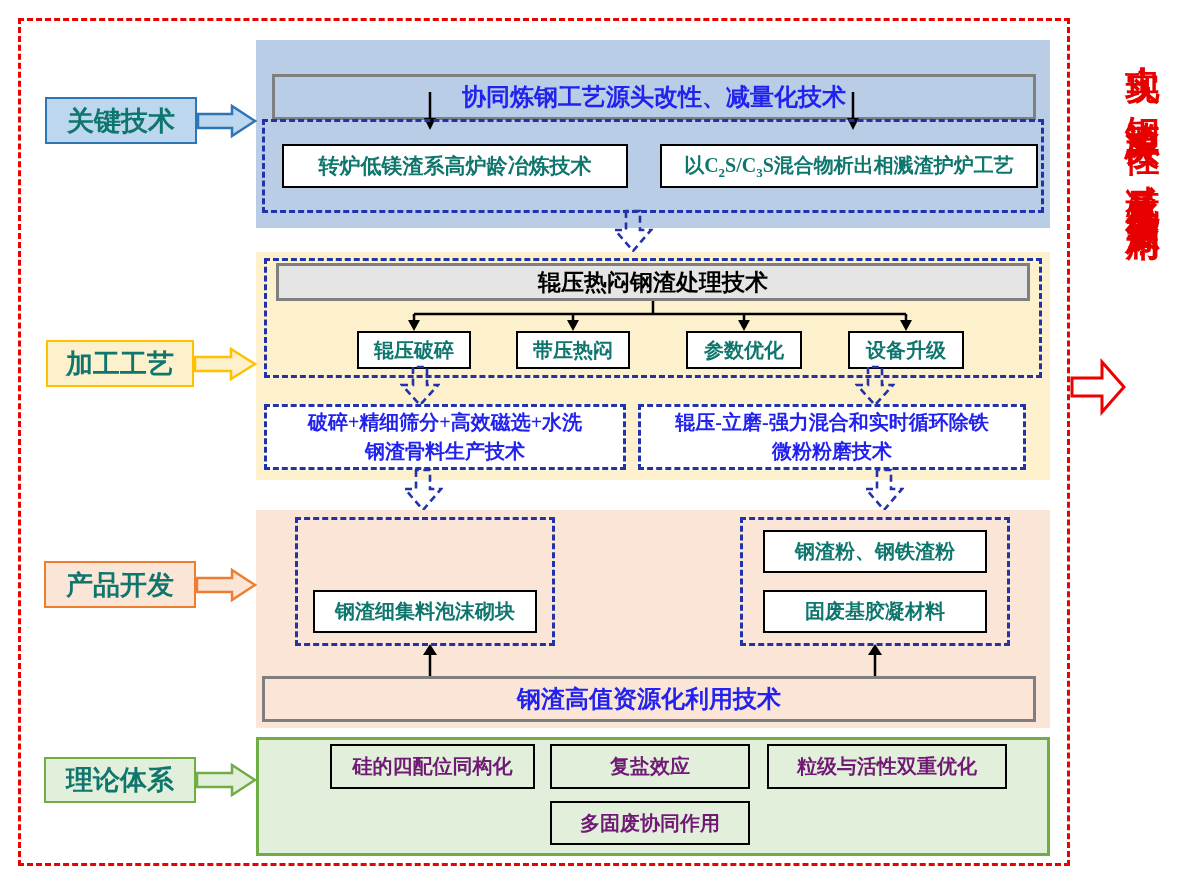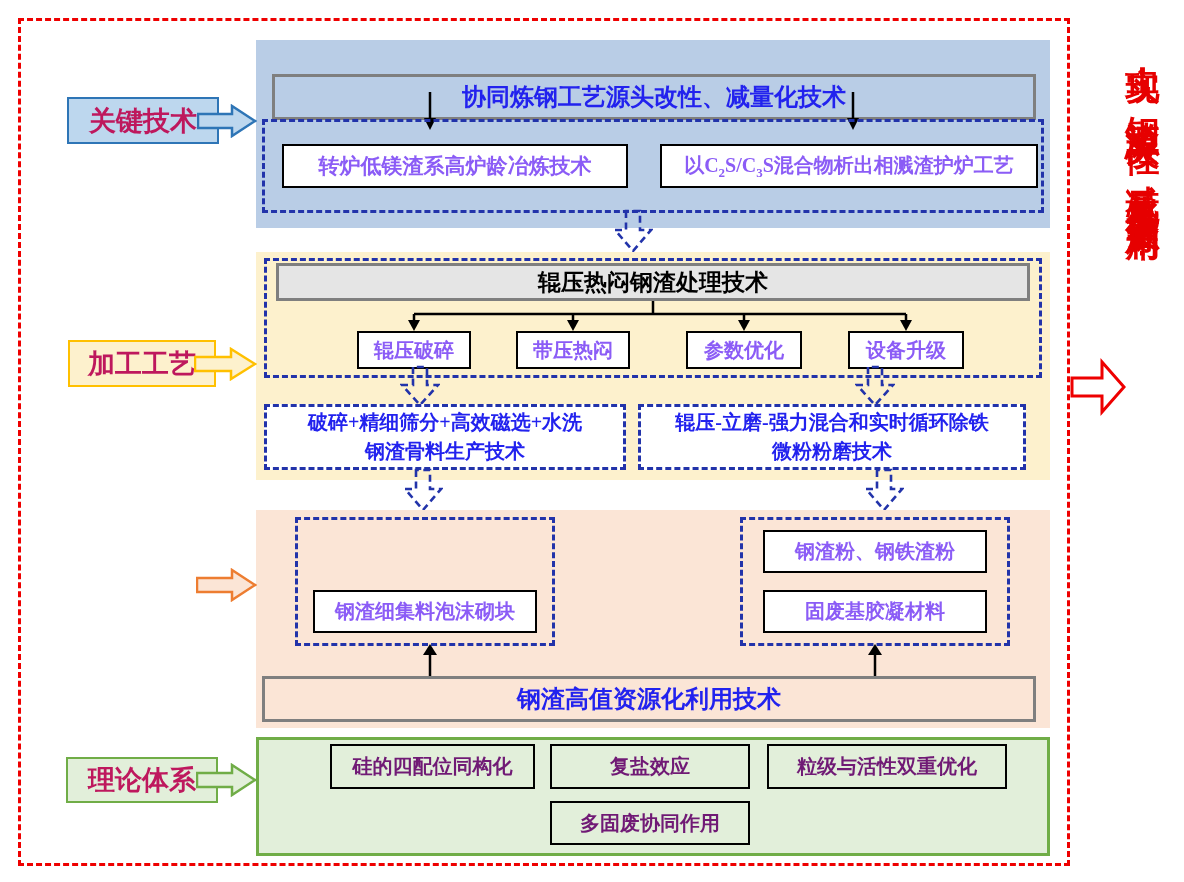--- a/index.html
+++ b/index.html
@@ -10,24 +10,24 @@
   
   .outer-border{left:18px;top:18px;width:1052px;height:848px;border:3px dashed #ee0000;}
   
   .sec-blue{left:256px;top:40px;width:794px;height:188px;background:#b9cde6;}
   .sec-yellow{left:256px;top:252px;width:794px;height:228px;background:#fdf1cd;}
   .sec-orange{left:256px;top:510px;width:794px;height:218px;background:#fbe5d6;}
   .sec-green{left:256px;top:737px;width:794px;height:119px;background:#e2efda;border:3px solid #70ad47;}
   
   .gray-frame{border:3px solid #7f7f7f;}
   .dashed-frame{border:3px dashed #2233aa;}
-  .black-frame{border:2.5px solid #000;background:#fff;color:#8b5cf6;}
+  .black-frame{border:2.5px solid #000;background:#fff;color:#0f766e;}
   .blue-text{color:#2222ee;}
   
-  .row-label{font-size:27px;color:#be185d;margin-left:22px;}
+  .row-label{font-size:27px;color:#0f766e;}
   .lbl-blue{background:#bdd7ee;border:2.5px solid #2e75b6;}
   .lbl-yellow{background:#fdf1cd;border:2.5px solid #ffc000;}
   .lbl-orange{background:#fbe5d6;border:2.5px solid #ed7d31;}
   .lbl-green{background:#e2efda;border:2.5px solid #70ad47;}
   
   .kt-header{left:272px;top:44px;width:764px;height:46px;font-size:24px;margin-top:30px;}
   .kt-dashed{left:262px;top:119px;width:782px;height:94px;}
   .kt-box1{left:282px;top:144px;width:346px;height:44px;font-size:21px;}
   .kt-box2{left:660px;top:144px;width:378px;height:44px;font-size:20px;}
   .kt-box2 sub{font-size:13px;}
@@ -141,20 +141,21 @@
   <div class="abs cbox row-label lbl-blue" style="left:45px;top:97px;width:152px;height:47px">关键技术</div>
   <svg class="abs" style="left:197px;top:104px" width="60" height="34">
     <polygon points="1,10 35,10 35,2 58,17 35,32 35,24 1,24" fill="#bdd7ee" stroke="#2e75b6" stroke-width="2.5"></polygon>
   </svg>
 
   <div class="abs cbox row-label lbl-yellow" style="left:46px;top:340px;width:148px;height:47px">加工工艺</div>
   <svg class="abs" style="left:194px;top:347px" width="63" height="34">
     <polygon points="1,10 37,10 37,2 61,17 37,32 37,24 1,24" fill="#fdf1cd" stroke="#ffc000" stroke-width="2.5"></polygon>
   </svg>
 
+  <div class="abs cbox row-label lbl-orange" style="left:44px;top:561px;width:152px;height:47px">产品开发</div>
   <svg class="abs" style="left:196px;top:568px" width="61" height="34">
     <polygon points="1,10 36,10 36,2 59,17 36,32 36,24 1,24" fill="#fbe5d6" stroke="#ed7d31" stroke-width="2.5"></polygon>
   </svg>
 
   <div class="abs cbox row-label lbl-green" style="left:44px;top:757px;width:152px;height:46px">理论体系</div>
   <svg class="abs" style="left:196px;top:763px" width="61" height="34">
     <polygon points="1,10 36,10 36,2 59,17 36,32 36,24 1,24" fill="#e2efda" stroke="#70ad47" stroke-width="2.5"></polygon>
   </svg>
 
   <svg class="abs" style="left:1070px;top:356px" width="56" height="62">

